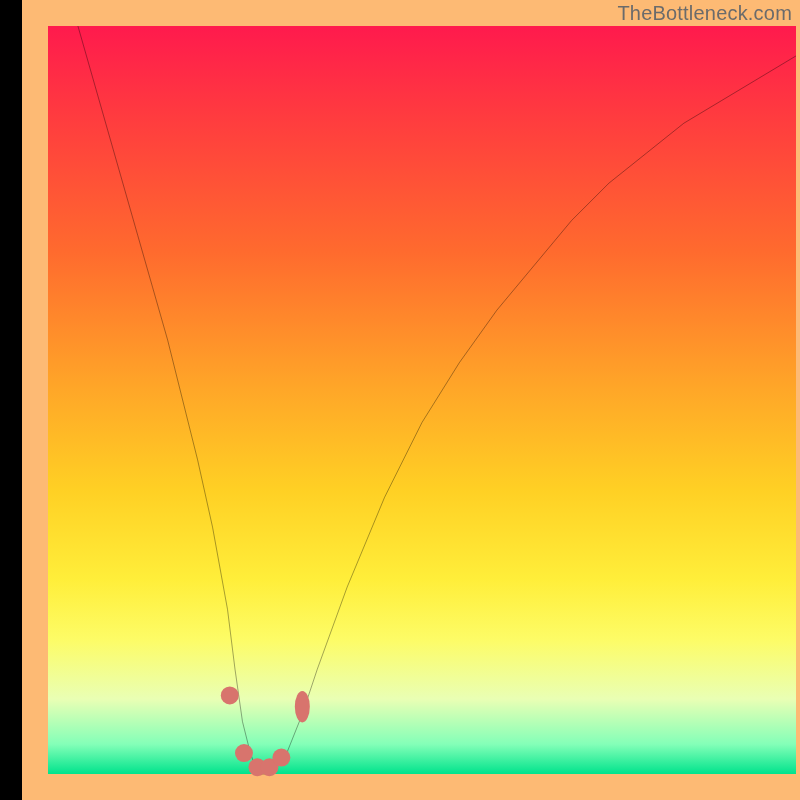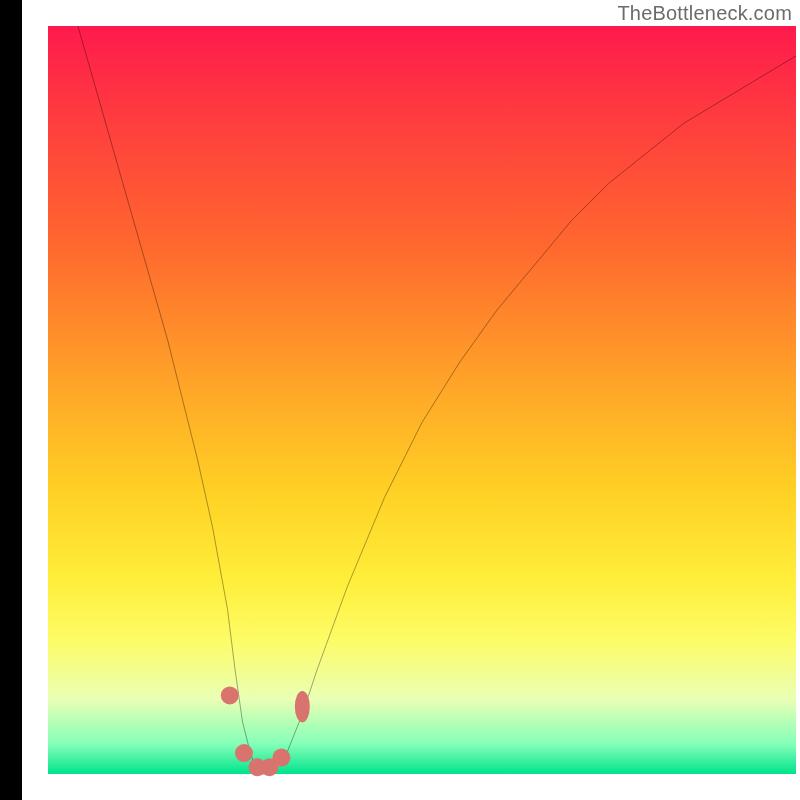--- a/index.html
+++ b/index.html
@@ -7,21 +7,21 @@
     padding: 0;
     width: 800px;
     height: 800px;
     overflow: hidden;
     background: #000;
     font-family: Arial, Helvetica, sans-serif;
   }
   .frame {
     position: absolute;
     inset: 0;
-    background: #ffffff;
+    background: #fdba74;
     margin-left: 22px;
   }
   .plot-area {
     position: absolute;
     left: 26px;
     top: 26px;
     width: 748px;
     height: 748px;
     
     background: linear-gradient(

